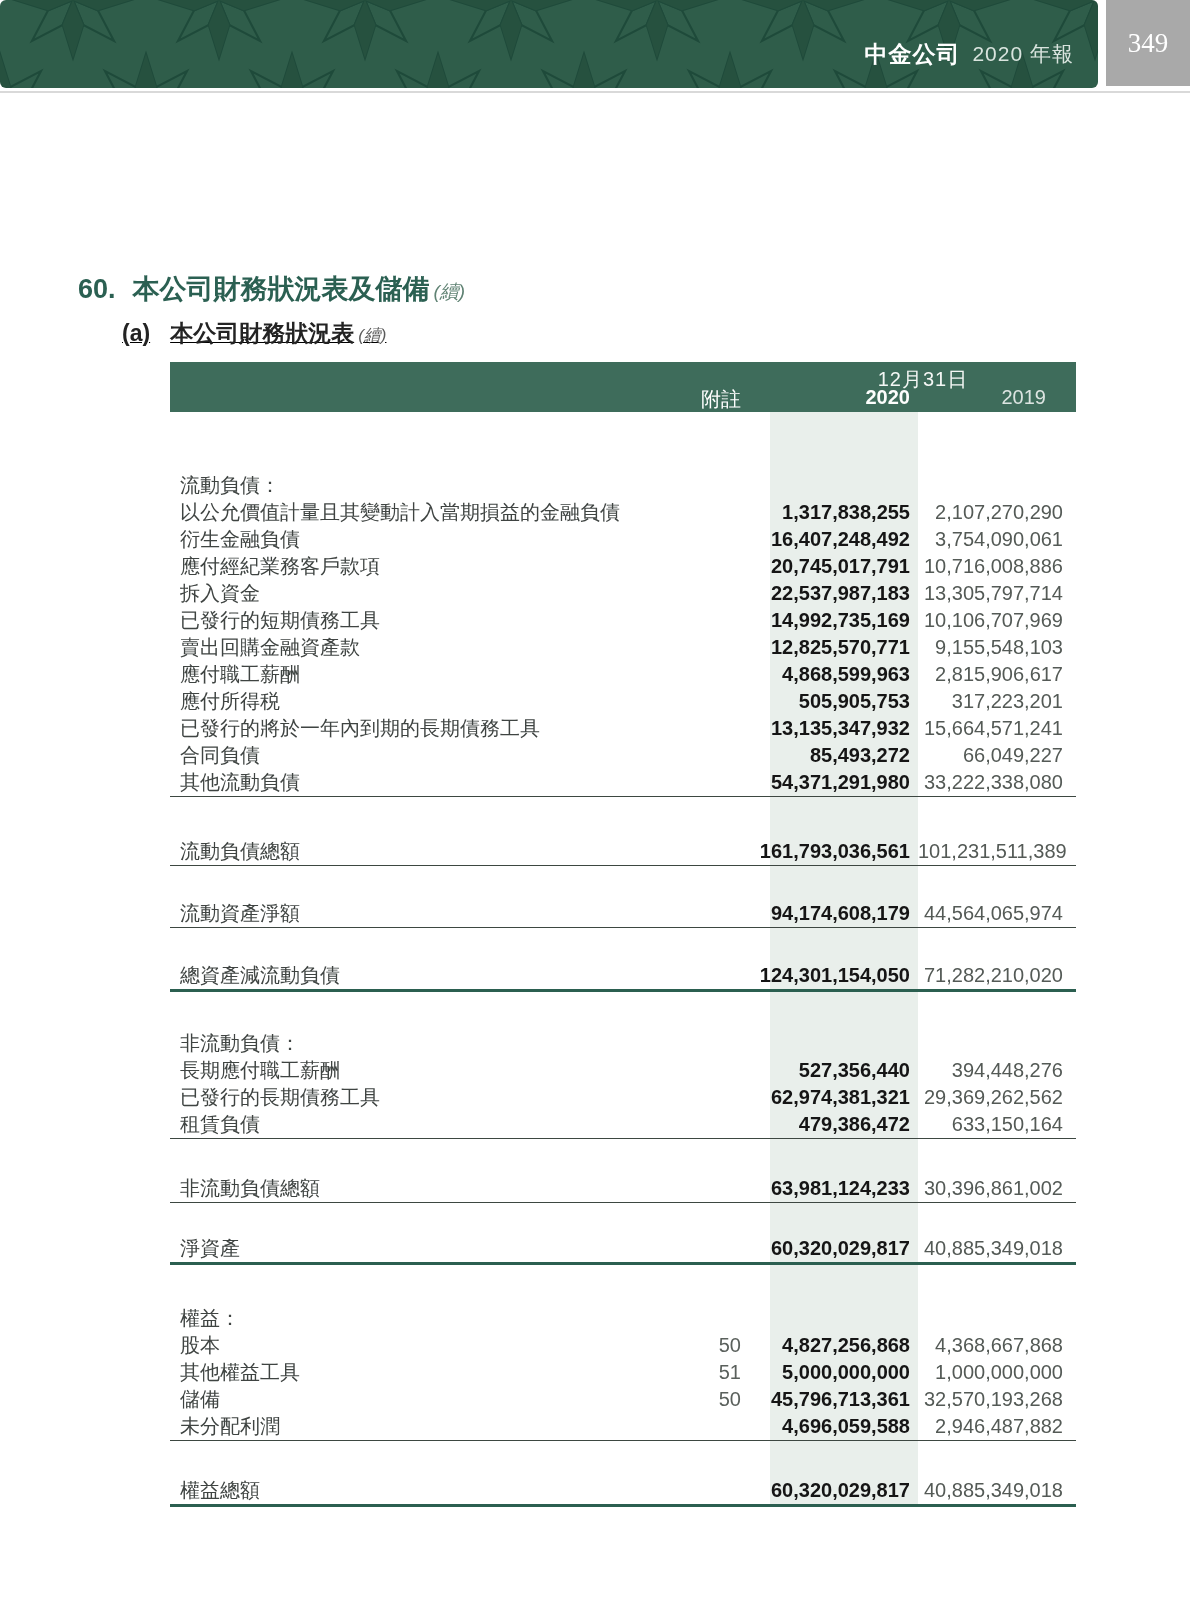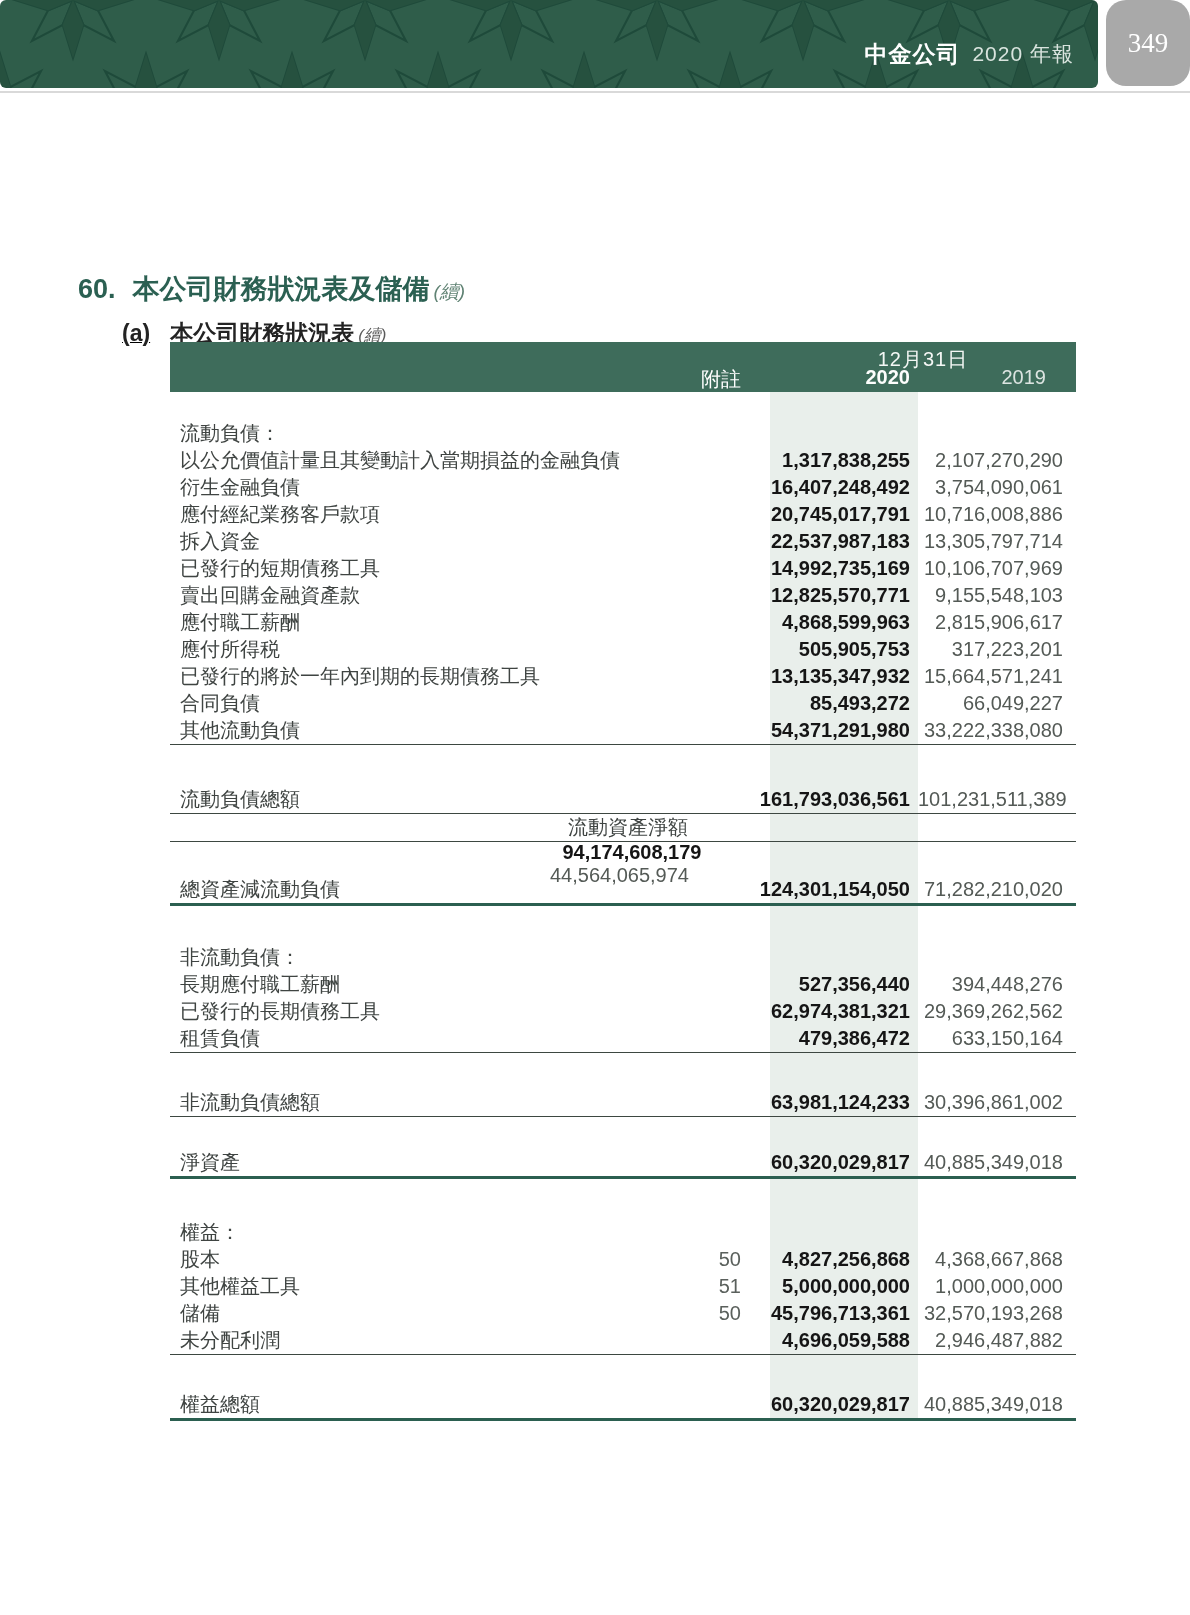--- a/index.html
+++ b/index.html
@@ -11,40 +11,40 @@
   .top-banner{position:absolute;left:0;top:0;width:1098px;height:88px;overflow:hidden;border-radius:6px;}
   .top-banner svg{display:block;}
   .banner-text{
     position:absolute;right:24px;top:0;height:100%;
     display:flex;align-items:center;padding-top:20px;box-sizing:border-box;
   }
   .brand{color:#ffffff;font-weight:bold;font-size:23px;letter-spacing:1px;}
   .edition{color:#d9e4de;font-size:21px;margin-left:12px;letter-spacing:1px;}
   .page-box{
     position:absolute;left:1106px;top:0;width:84px;height:86px;background:#a9a9a9;
-    display:flex;align-items:center;justify-content:center;border-radius:20px;
+    display:flex;align-items:center;justify-content:center;
   }
   .page-num{color:#ffffff;font-family:"Liberation Serif",serif;font-size:27px;}
   .banner-rule{position:absolute;left:0;top:91px;width:1190px;height:2px;background:#d9d9d9;}
   
   .h1{position:absolute;left:78px;top:271px;white-space:nowrap;}
   .h1 .num{font-weight:bold;font-size:27px;color:#2b6052;margin-right:17px;margin-top:8px;}
   .h1 .ttl{font-weight:bold;font-size:27px;color:#2b6052;}
   .h1 .cont{font-style:italic;font-size:19px;color:#5f8273;margin-left:4px;}
   .h2{position:absolute;left:122px;top:318px;white-space:nowrap;text-decoration:underline;}
   .h2 .num{font-weight:bold;font-size:23px;color:#232323;margin-right:20px;}
   .h2 .ttl{font-weight:bold;font-size:23px;color:#232323;}
   .h2 .cont{font-style:italic;font-size:17px;color:#5a5a5a;margin-left:4px;}
   
-  .fin-table{position:absolute;left:170px;top:342px;width:906px;}
+  .fin-table{position:absolute;left:170px;top:362px;width:906px;}
   .t-head{position:relative;height:50px;background:#3e6c5b;}
   .date-h{position:absolute;left:600px;top:4px;width:306px;text-align:center;
           font-size:20px;color:#f4f7f5;letter-spacing:1px;}
   .head-row{position:absolute;left:0;right:0;top:24px;display:flex;font-size:20px;color:#fff;}
-  .t-body{position:relative;padding-top:28px;}
+  .t-body{position:relative;padding-top:60px;}
   .stripe{position:absolute;left:600px;top:0;width:148px;height:100%;background:#e9efeb;z-index:0;}
   .t-row{display:flex;align-items:center;height:27px;font-size:20px;position:relative;z-index:1;}
   .lbl{flex:1;color:#3f4442;padding-left:10px;white-space:nowrap;box-sizing:border-box;}
   .note{width:60px;text-align:right;color:#5a605c;box-sizing:border-box;padding-right:4px;}
   .v20{width:173px;text-align:right;font-weight:bold;color:#151515;box-sizing:border-box;padding-right:8px;}
   .v19{width:158px;text-align:right;color:#545a56;box-sizing:border-box;padding-right:13px;}
   .hl{flex:1;box-sizing:border-box;}
   .hn{width:60px;text-align:right;box-sizing:border-box;padding-right:4px;}
   .h20{width:173px;text-align:right;box-sizing:border-box;padding-right:8px;font-weight:bold;color:#fdfefd;}
   .h19{width:158px;text-align:right;box-sizing:border-box;padding-right:30px;color:rgba(255,255,255,0.82);}
@@ -190,21 +190,21 @@
           <div class="v19">33,222,338,080</div>
         </div>
         <div class="rule thin"></div>
         <div class="t-row" style="margin-top: 41px;">
           <div class="lbl">流動負債總額</div>
           <div class="note"></div>
           <div class="v20">161,793,036,561</div>
           <div class="v19">101,231,511,389</div>
         </div>
         <div class="rule thin"></div>
-        <div class="t-row" style=" flex-direction: column;">
+        <div class="t-row" style="margin-top: 34px;">
           <div class="lbl">流動資產淨額</div>
           <div class="note"></div>
           <div class="v20">94,174,608,179</div>
           <div class="v19">44,564,065,974</div>
         </div>
         <div class="rule thin"></div>
         <div class="t-row" style="margin-top: 34px;">
           <div class="lbl">總資產減流動負債</div>
           <div class="note"></div>
           <div class="v20">124,301,154,050</div>

